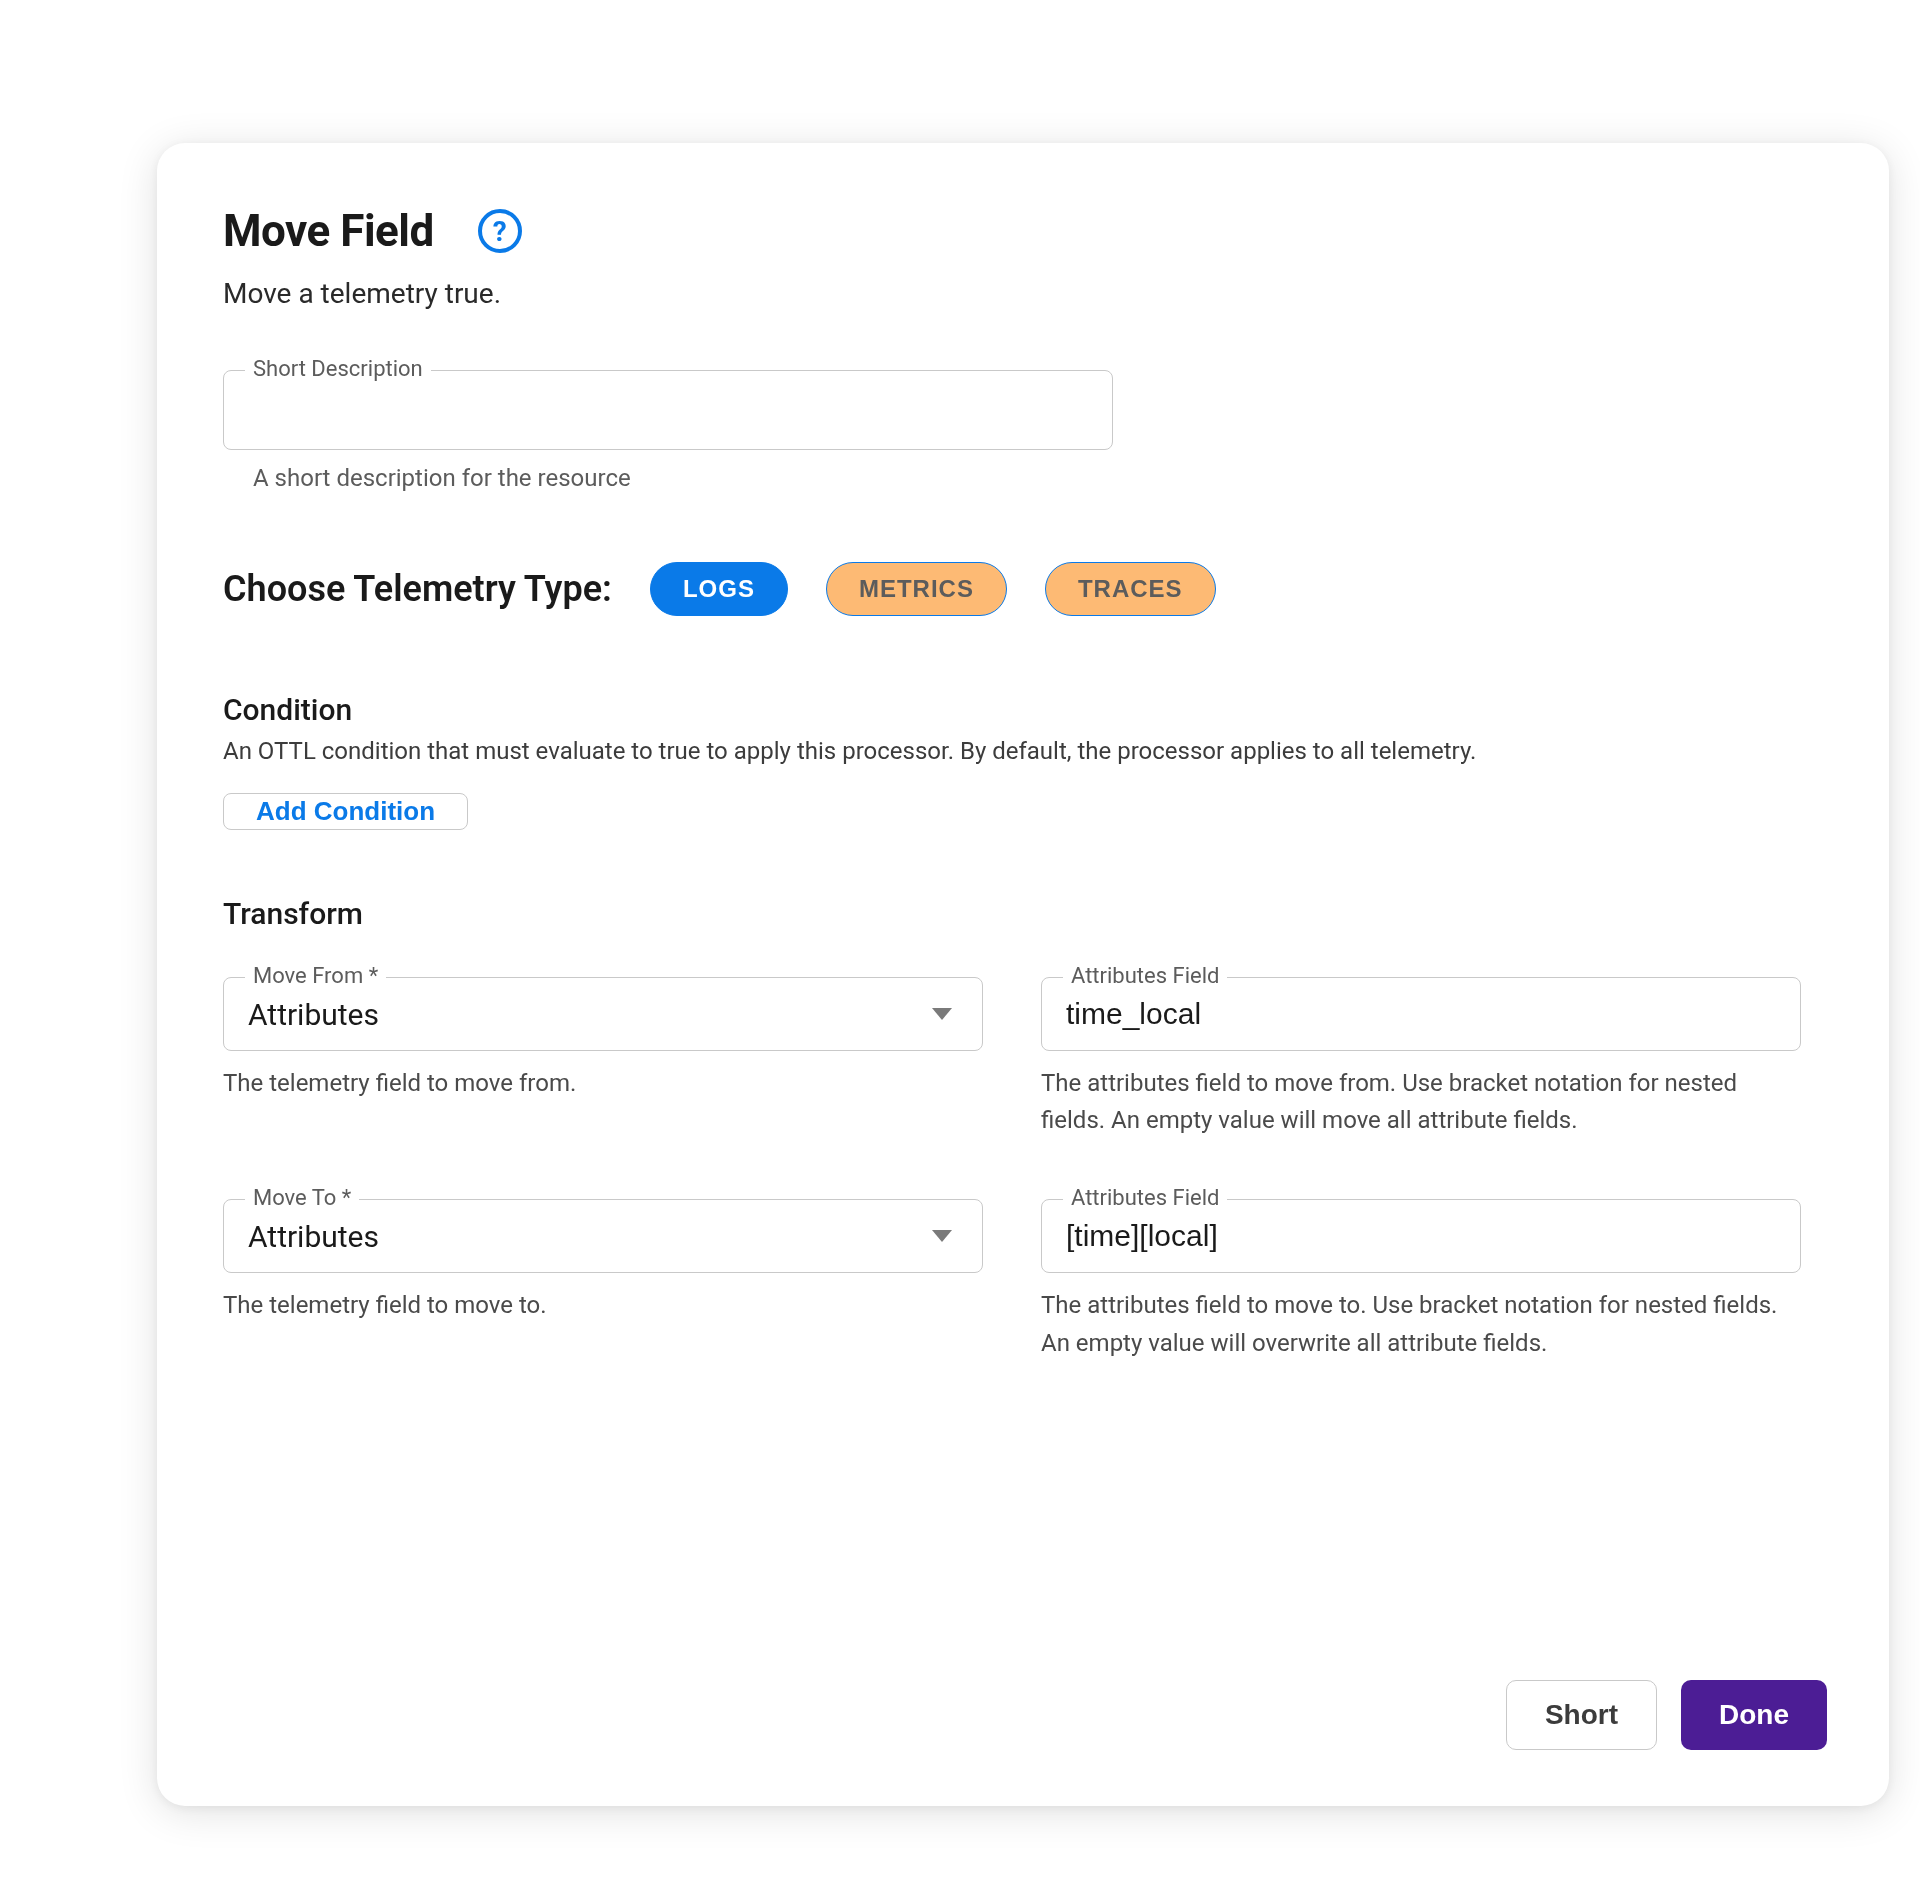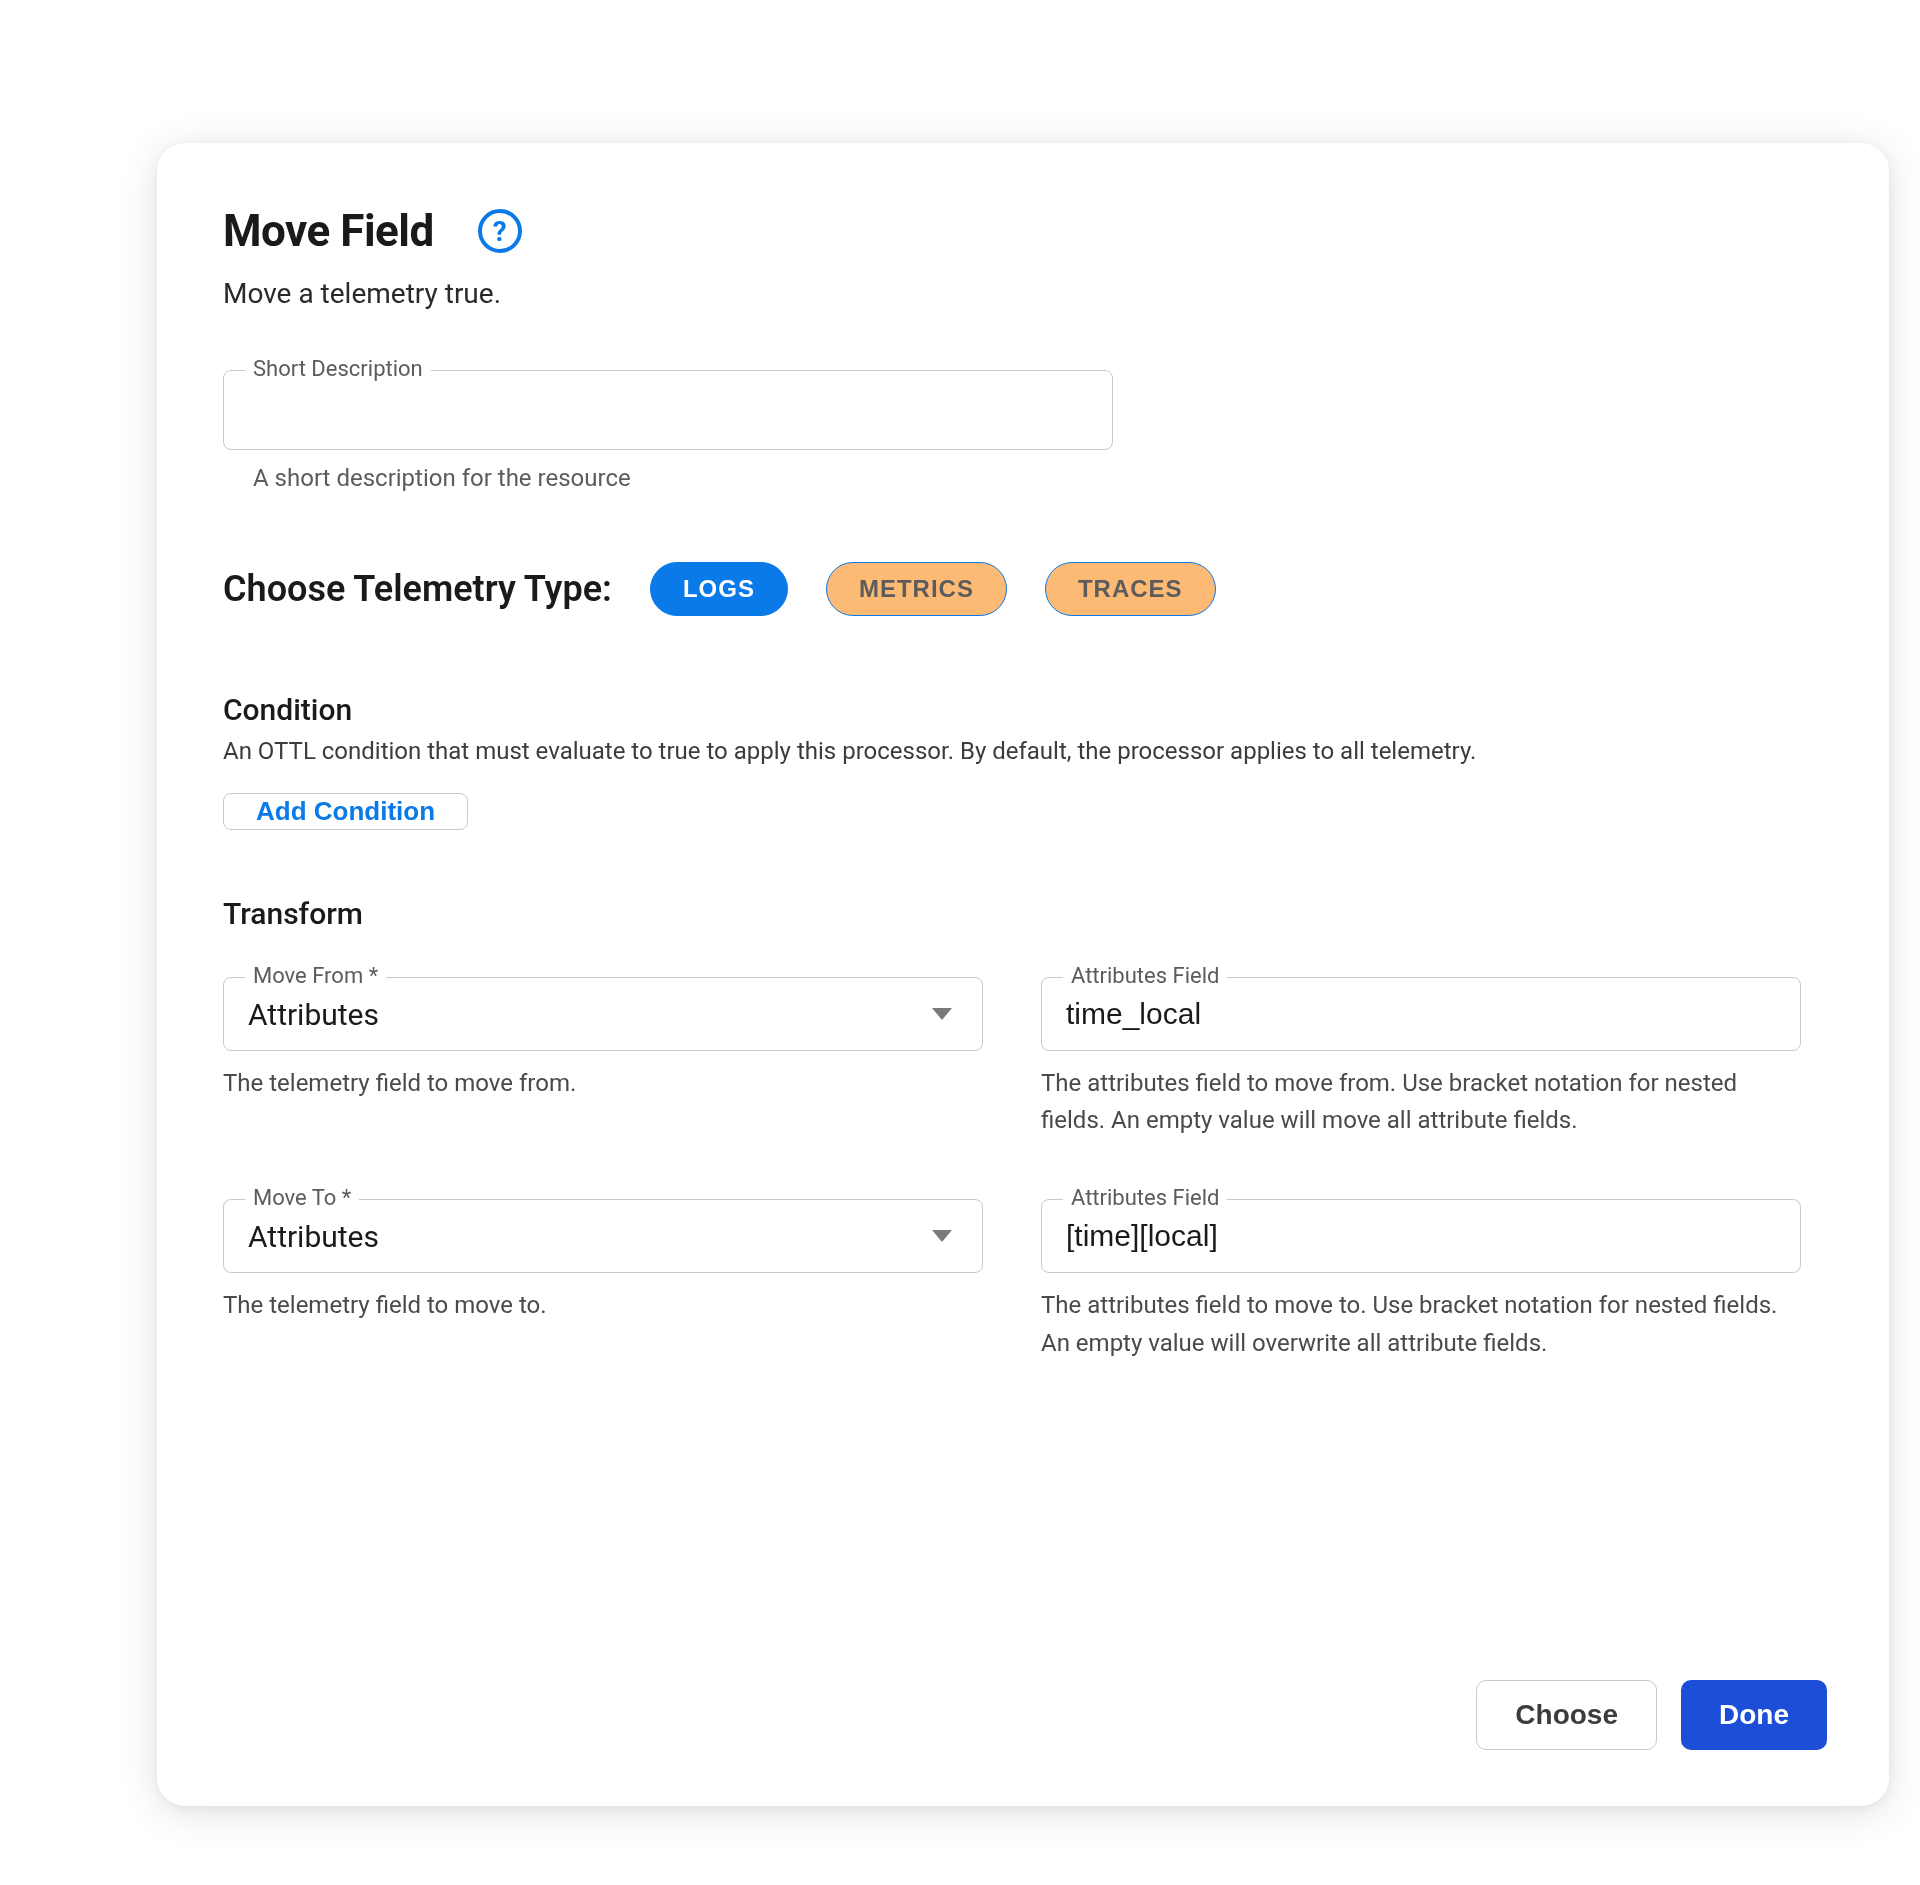--- a/index.html
+++ b/index.html
@@ -193,21 +193,21 @@
     font-weight: 600;
     cursor: pointer;
   }
   .btn-cancel {
     border: 1.8px solid #c9c9c9;
     background: #fff;
     color: #3c3c3c;
   }
   .btn-done {
     border: none;
-    background: #1d4ed8;
+    background: #4c1d95;
     color: #fff;
   }
 </style>
 </head>
 <body>
 
 <div class="card">
 
   <div class="header-row">
     <h1 class="title">Move Field</h1>
@@ -276,17 +276,17 @@
           <span class="ff-label">Attributes Field</span>
           <input class="ff-input" type="text" value="[time][local]" style="">
         </div>
         <div class="ff-helper">The attributes field to move to. Use bracket notation for nested fields. An empty value will overwrite all attribute fields.</div>
       </div>
 
     </div>
   </div>
 
   <div class="footer">
-    <button class="btn btn-cancel">Choose</button>
+    <button class="btn btn-cancel">Short</button>
     <button class="btn btn-done">Done</button>
   </div>
 
 </div>
 
 </body></html>

